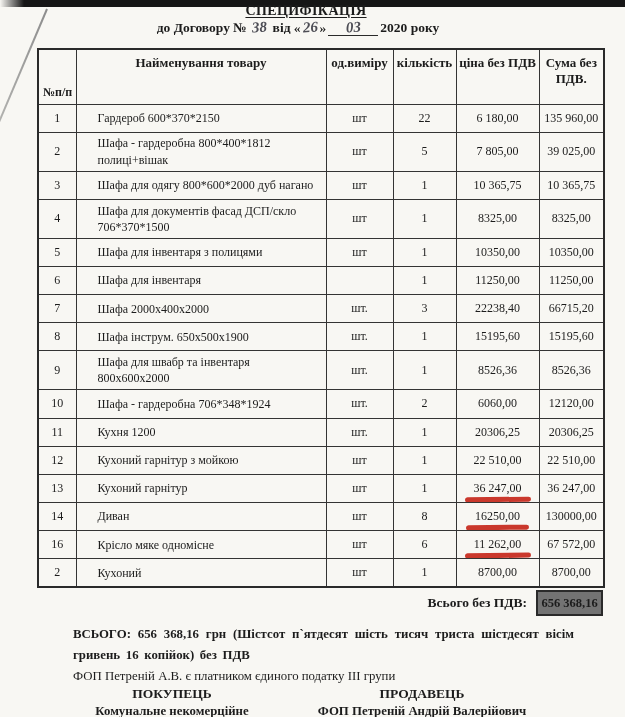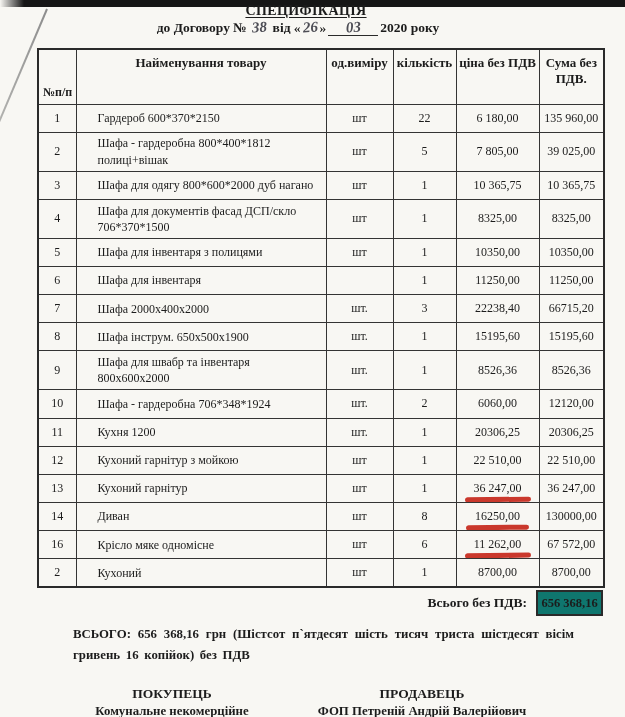--- a/index.html
+++ b/index.html
@@ -43,21 +43,21 @@
   .spec td.c-num { font-size:12px; }
   .val { position:relative; display:inline-block; }
   .val.marked::after { content:''; position:absolute; left:-9px; right:-9px; bottom:-6px;
     height:5px; background:var(--marker-red,#c5271b); border-radius:3px;
     transform:rotate(-.7deg); opacity:.92; }
 
   
   .total-row { position:absolute; top:590px; left:37px; width:566px;
     display:flex; justify-content:flex-end; align-items:center; }
   .total-label { font-weight:bold; font-size:13.5px; margin-right:9px;margin-left:40px; }
-  .total-box { width:63px; height:22px; border:2px solid #2a2a2a; background:#0f766e;
+  .total-box { width:63px; height:22px; border:2px solid #2a2a2a; background:#737373;
     display:flex; align-items:center; justify-content:center;
     font-weight:bold; font-size:12.5px; }
 
   
   .grand-total { position:absolute; top:624px; left:73px; width:501px;
     font-weight:bold; font-size:12.8px; text-align:justify; line-height:1.62;
     word-spacing:2.5px; }
   .tax-note { position:absolute; top:669px; left:73px; font-size:12.8px; }
   .sig { position:absolute; top:686px; width:220px; text-align:center; }
   .sig-buyer { left:62px; }
@@ -235,20 +235,21 @@
       </tbody>
   </table>
 
   <div class="total-row">
     <span class="total-label">Всього без ПДВ:</span>
     <span class="total-box">656 368,16</span>
   </div>
 
   <div class="grand-total">ВСЬОГО: 656 368,16 грн (Шістсот п`ятдесят шість тисяч триста шістдесят вісім гривень 16 копійок) без ПДВ</div>
 
+  <div class="tax-note">ФОП Петреній А.В. є платником єдиного податку ІІІ групи</div>
 
   <div class="sig sig-buyer">
     <div class="sig-role">ПОКУПЕЦЬ</div>
     <div class="sig-name">Комунальне некомерційне</div>
   </div>
 
   <div class="sig sig-seller">
     <div class="sig-role">ПРОДАВЕЦЬ</div>
     <div class="sig-name">ФОП Петреній Андрій Валерійович</div>
   </div>

